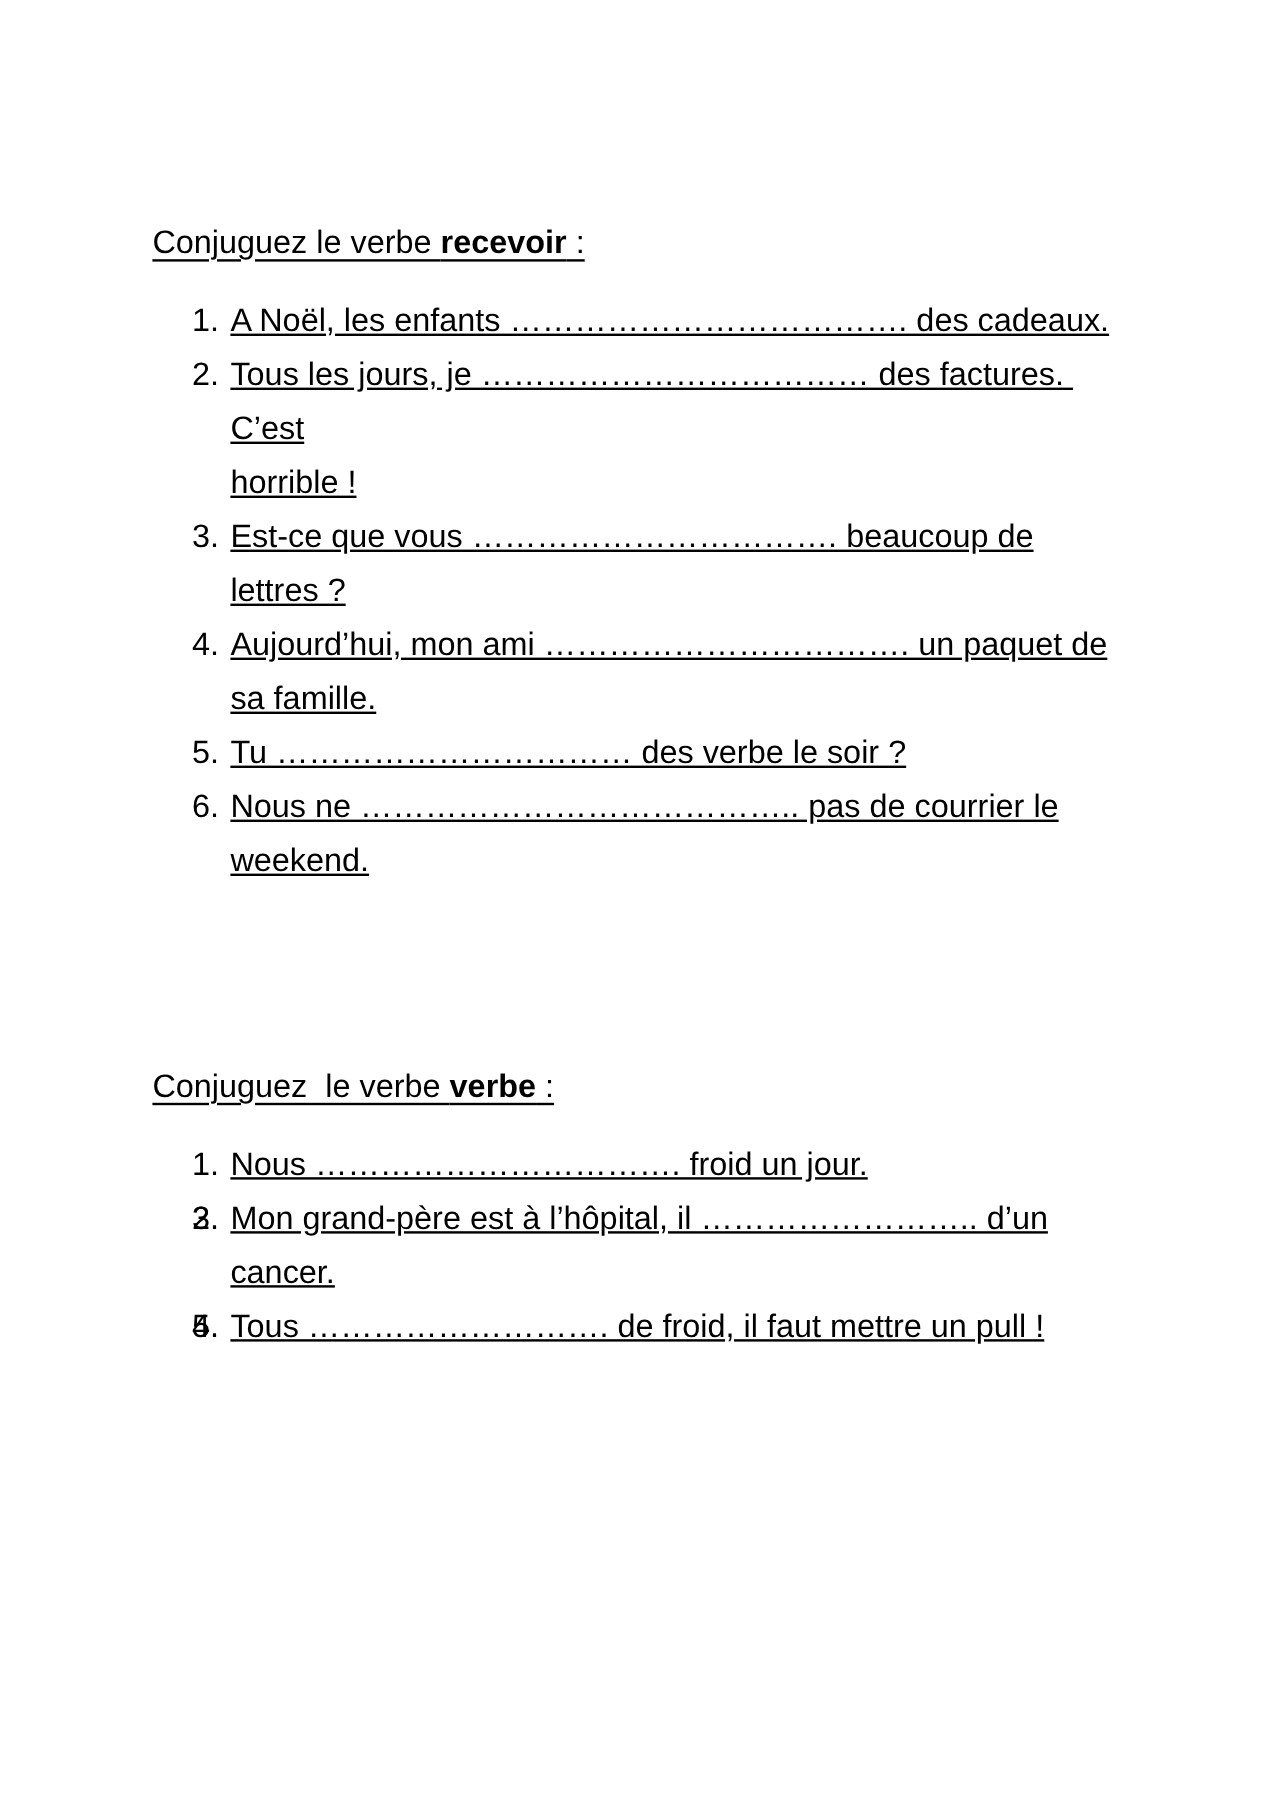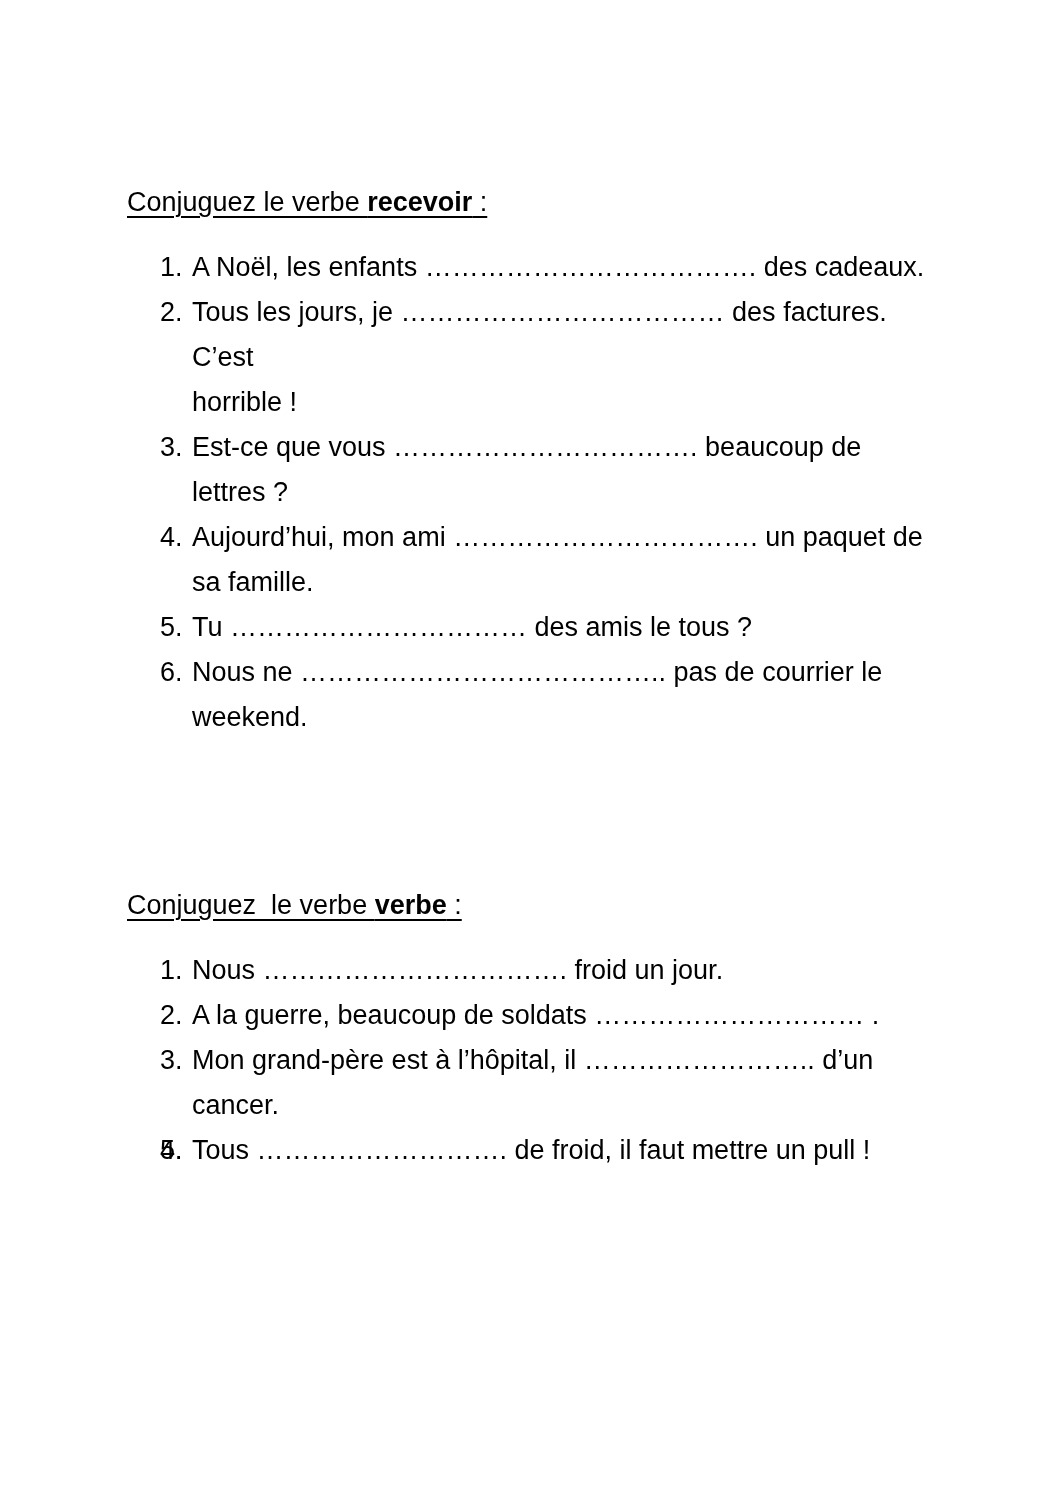--- a/index.html
+++ b/index.html
@@ -40,20 +40,21 @@
     position: relative;
     padding-left: 65px;
   }
   .item-number {
     position: absolute;
     left: 33px;
     top: 0;
   }
   .item-text {
     white-space: pre-wrap;
+    text-decoration: underline;
   }
   .section-mourir {
     margin-top: 143px;
   }
 </style>
 </head>
 <body>
 
 <div class="page">
 
@@ -75,41 +76,40 @@
         <span class="item-text">Est-ce que vous ……………………………. beaucoup de
 lettres ?</span>
       </div>
       <div class="exercise-item">
         <span class="item-number">4.</span>
         <span class="item-text">Aujourd’hui, mon ami ……………………………. un paquet de
 sa famille.</span>
       </div>
       <div class="exercise-item">
         <span class="item-number">5.</span>
-        <span class="item-text">Tu …………………………… des amis le tous ?</span>
+        <span class="item-text">Tu …………………………… des verbe le soir ?</span>
       </div>
       <div class="exercise-item">
         <span class="item-number">6.</span>
         <span class="item-text">Nous ne ………………………………….. pas de courrier le
 weekend.</span>
       </div>
     </div>
   </section>
 
   <section class="section-mourir">
     <h2 class="section-heading"><span>Conjuguez  le verbe </span><span class="verb">verbe</span><span> :</span></h2>
 
     <div class="exercise-list">
       <div class="exercise-item">
         <span class="item-number">1.</span>
         <span class="item-text">Nous ……………………………. froid un jour.</span>
       </div>
       <div class="exercise-item">
         <span class="item-number">2.</span>
-        <span class="item-text">A la guerre, beaucoup de soldats ………………………… .</span>
       </div>
       <div class="exercise-item">
         <span class="item-number">3.</span>
         <span class="item-text">Mon grand-père est à l’hôpital, il …………………….. d’un
 cancer.</span>
       </div>
       <div class="exercise-item">
         <span class="item-number">4.</span>
       </div>
       <div class="exercise-item">

